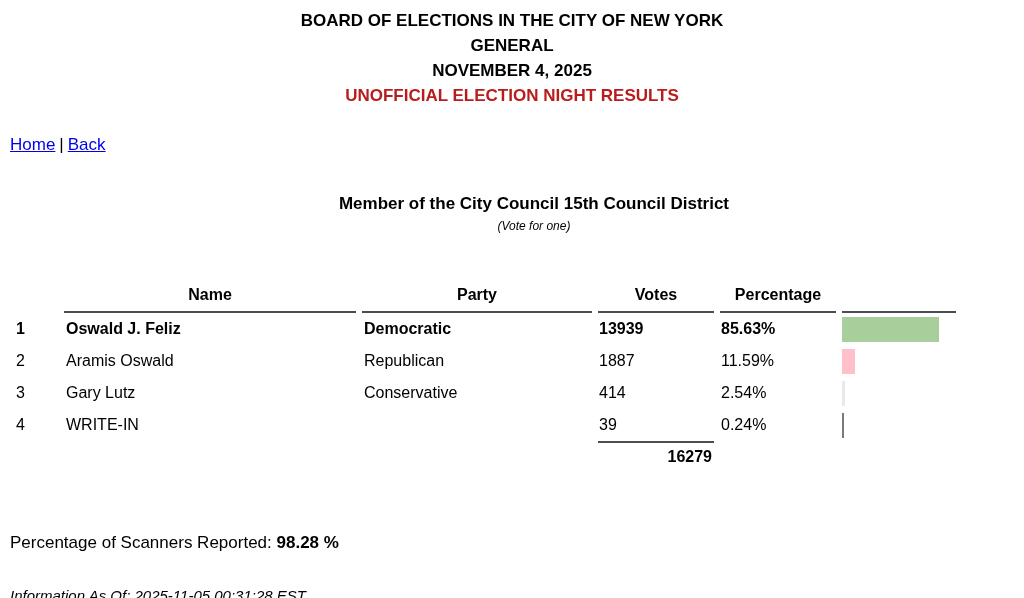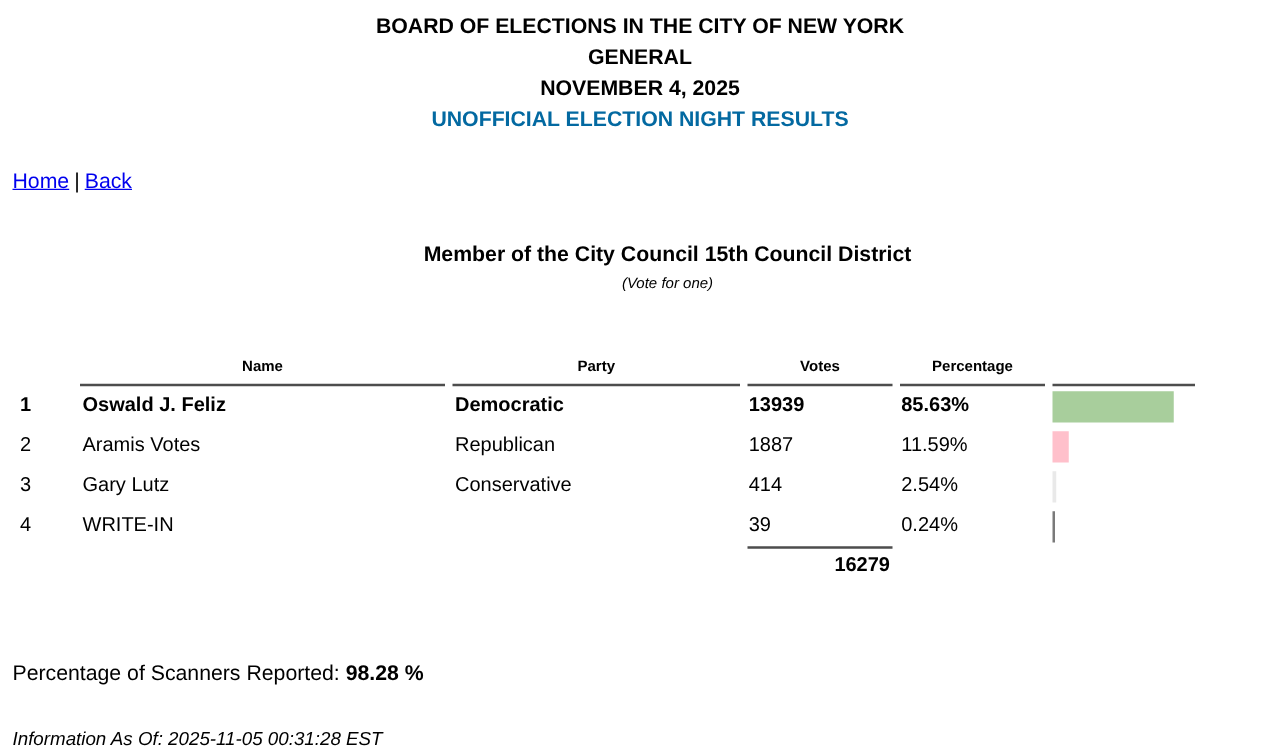--- a/index.html
+++ b/index.html
@@ -29,21 +29,21 @@
   .contest-subtitle { font-style: italic; font-size: 12px; line-height: 22px; }
 
   
   table.results {
     border-collapse: separate;
     border-spacing: 6px 0;
     margin: 45px 0 0 4px;
   }
   table.results th {
     font-weight: bold;
-    font-size: 12px;
+    font-size: 16px;
     padding: 4px 0 7px 0;
     border-bottom: 2px solid #4d4d4d;
     text-align: center;
     white-space: nowrap;
   }
   table.results th.no-line { border-bottom: none; }
   table.results td {
     height: 32px;
     vertical-align: middle;
     font-size: 16px;
@@ -78,21 +78,21 @@
 </style>
 </head>
 <body>
 
 <div class="page">
 
   <div class="header">
     <div class="header-line">BOARD OF ELECTIONS IN THE CITY OF NEW YORK</div>
     <div class="header-line">GENERAL</div>
     <div class="header-line">NOVEMBER 4, 2025</div>
-    <div class="banner" style="color: #0369a1;">UNOFFICIAL ELECTION NIGHT RESULTS</div>
+    <div class="banner" style="color: #b91c1c;">UNOFFICIAL ELECTION NIGHT RESULTS</div>
   </div>
 
   <div class="nav">
     <a href="#">Home</a><span class="sep">|</span><a href="#">Back</a>
   </div>
 
   <div class="contest">
     <div class="contest-title">Member of the City Council 15th Council District</div>
     <div class="contest-subtitle">(Vote for one)</div>
   </div>
@@ -124,21 +124,21 @@
     <td class="party">Democratic</td>
     <td class="votes">13939</td>
     <td class="pct">85.63%</td>
     <td class="barcell">
             <div class="bar" style="width: 97px; background: rgb(168, 206, 156);"></div>
           </td>
   </tr>
 
   <tr>
     <td class="rank">2</td>
-    <td class="name">Aramis Votes</td>
+    <td class="name">Aramis Oswald</td>
     <td class="party">Republican</td>
     <td class="votes">1887</td>
     <td class="pct">11.59%</td>
     <td class="barcell">
             <div class="bar" style="width: 13px; background: rgb(255, 192, 203);"></div>
           </td>
   </tr>
 
   <tr>
     <td class="rank">3</td>

